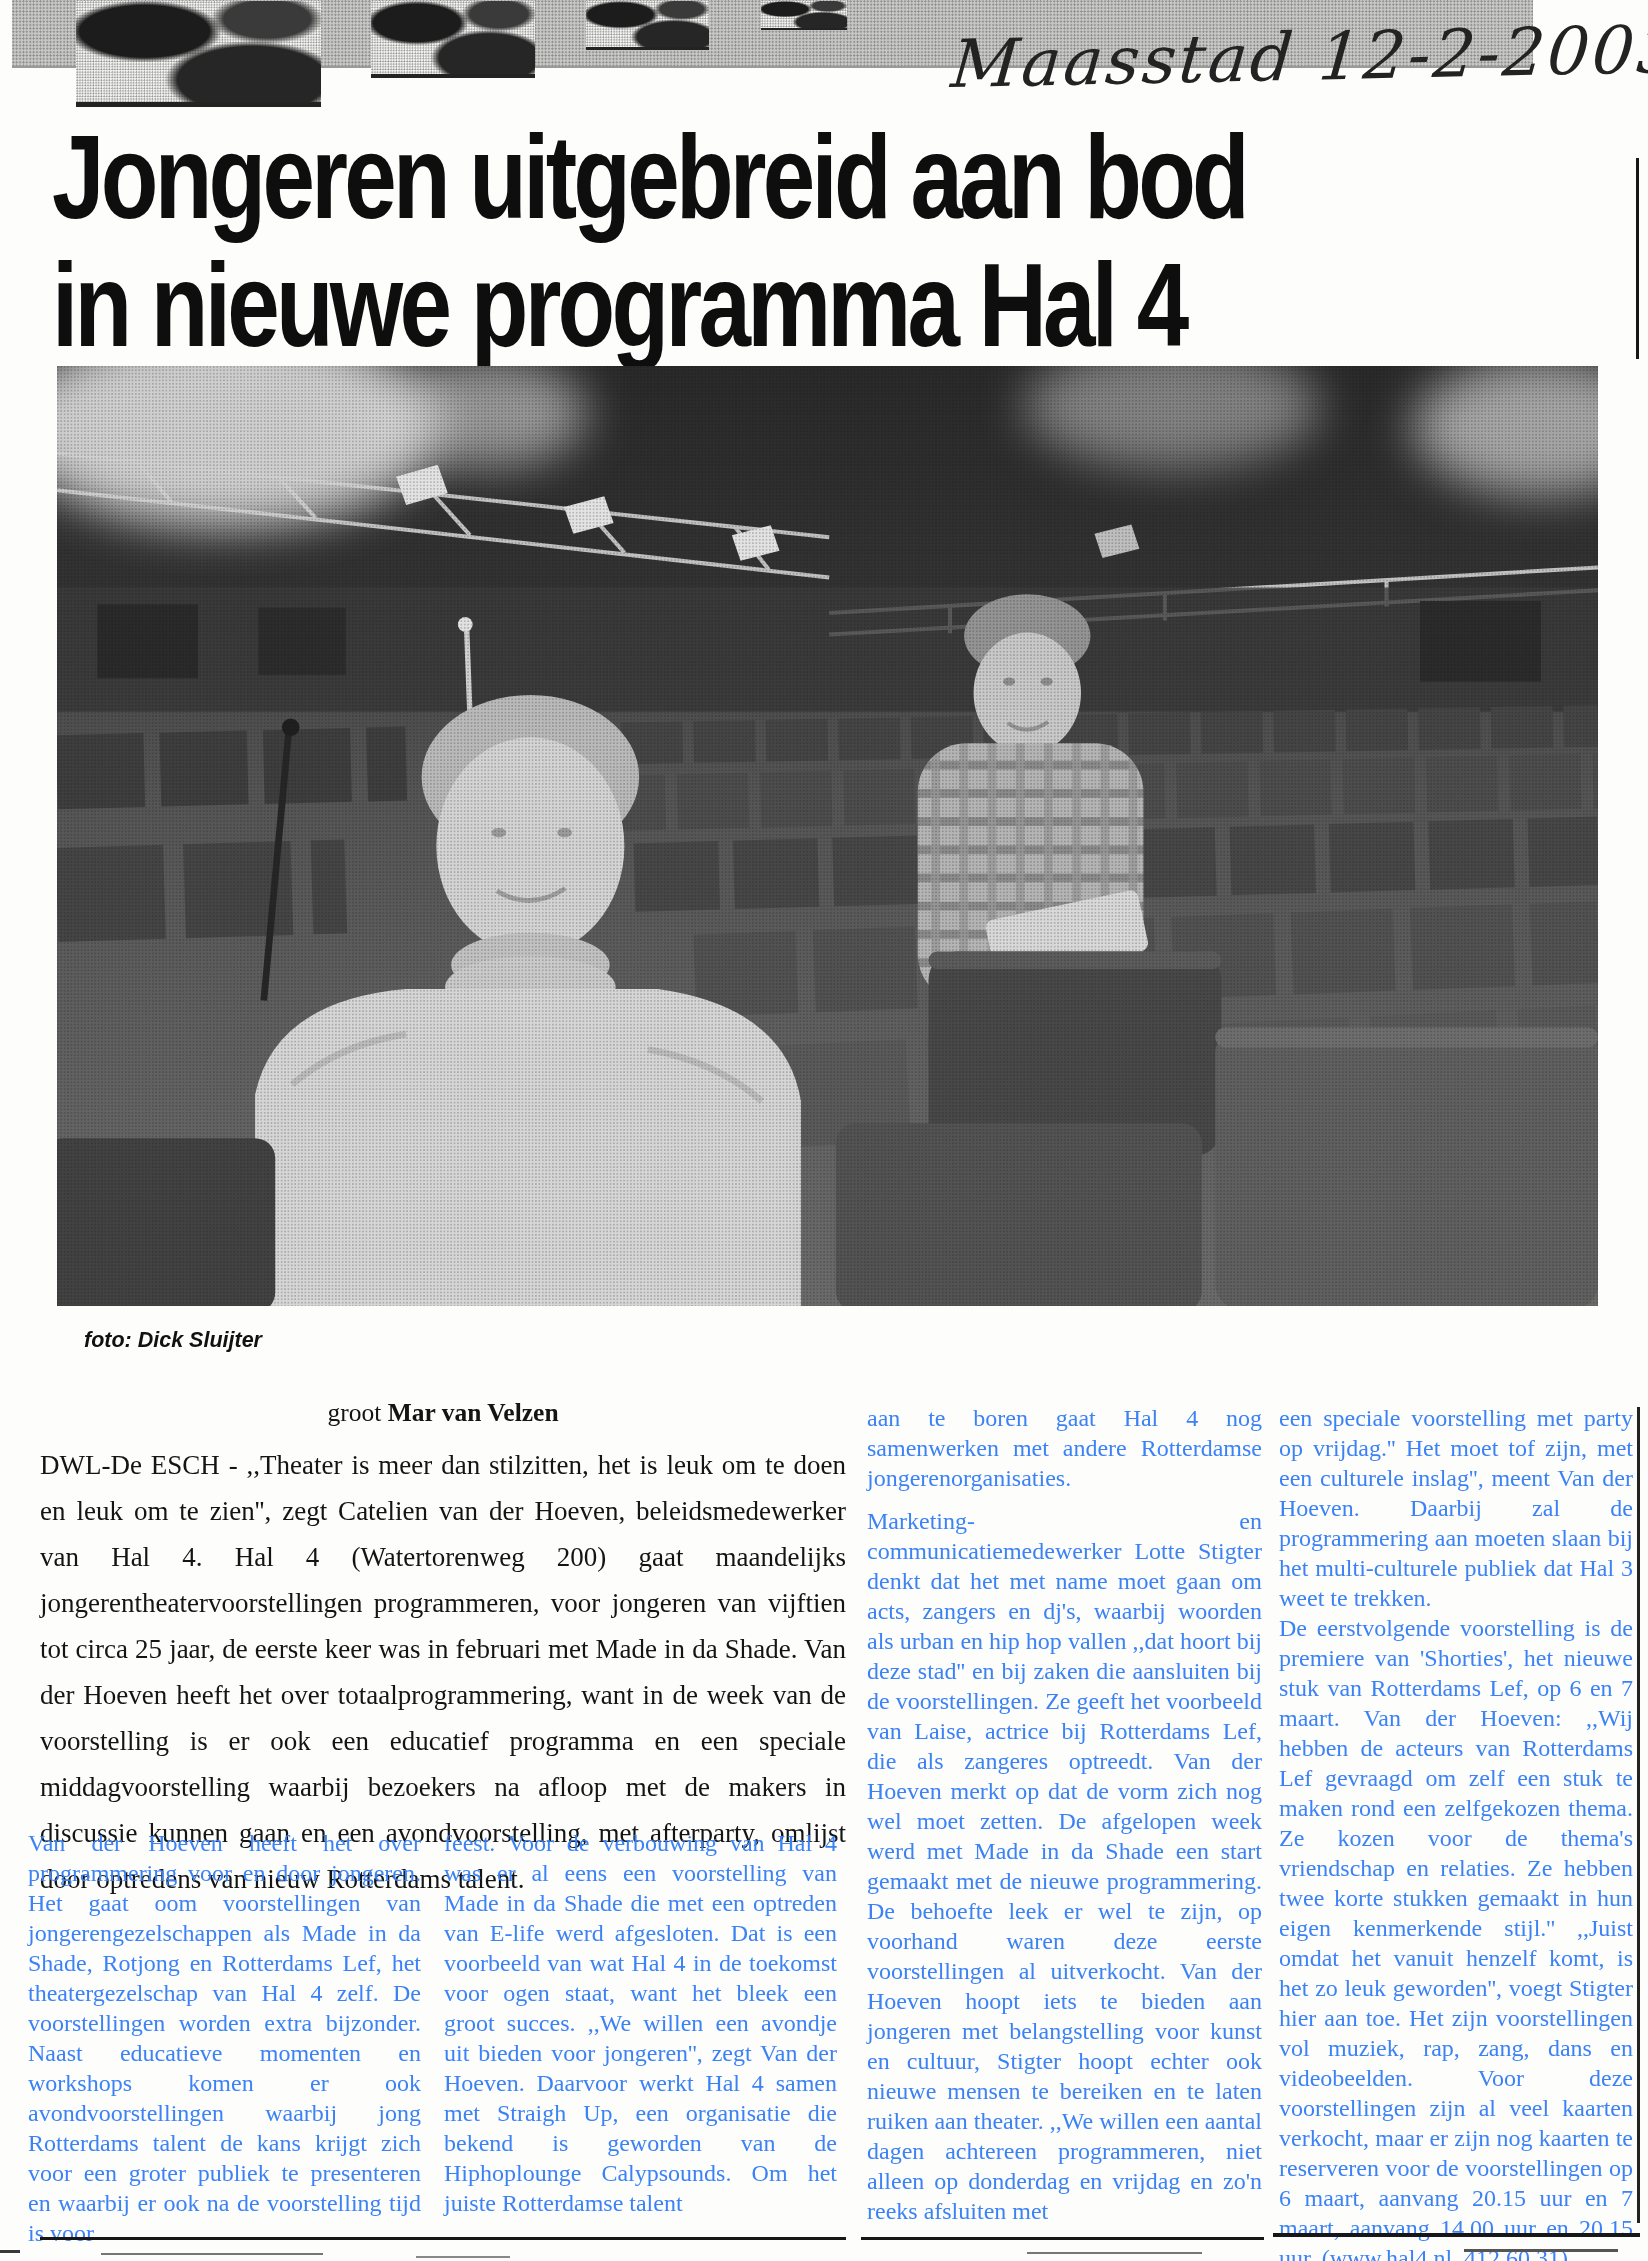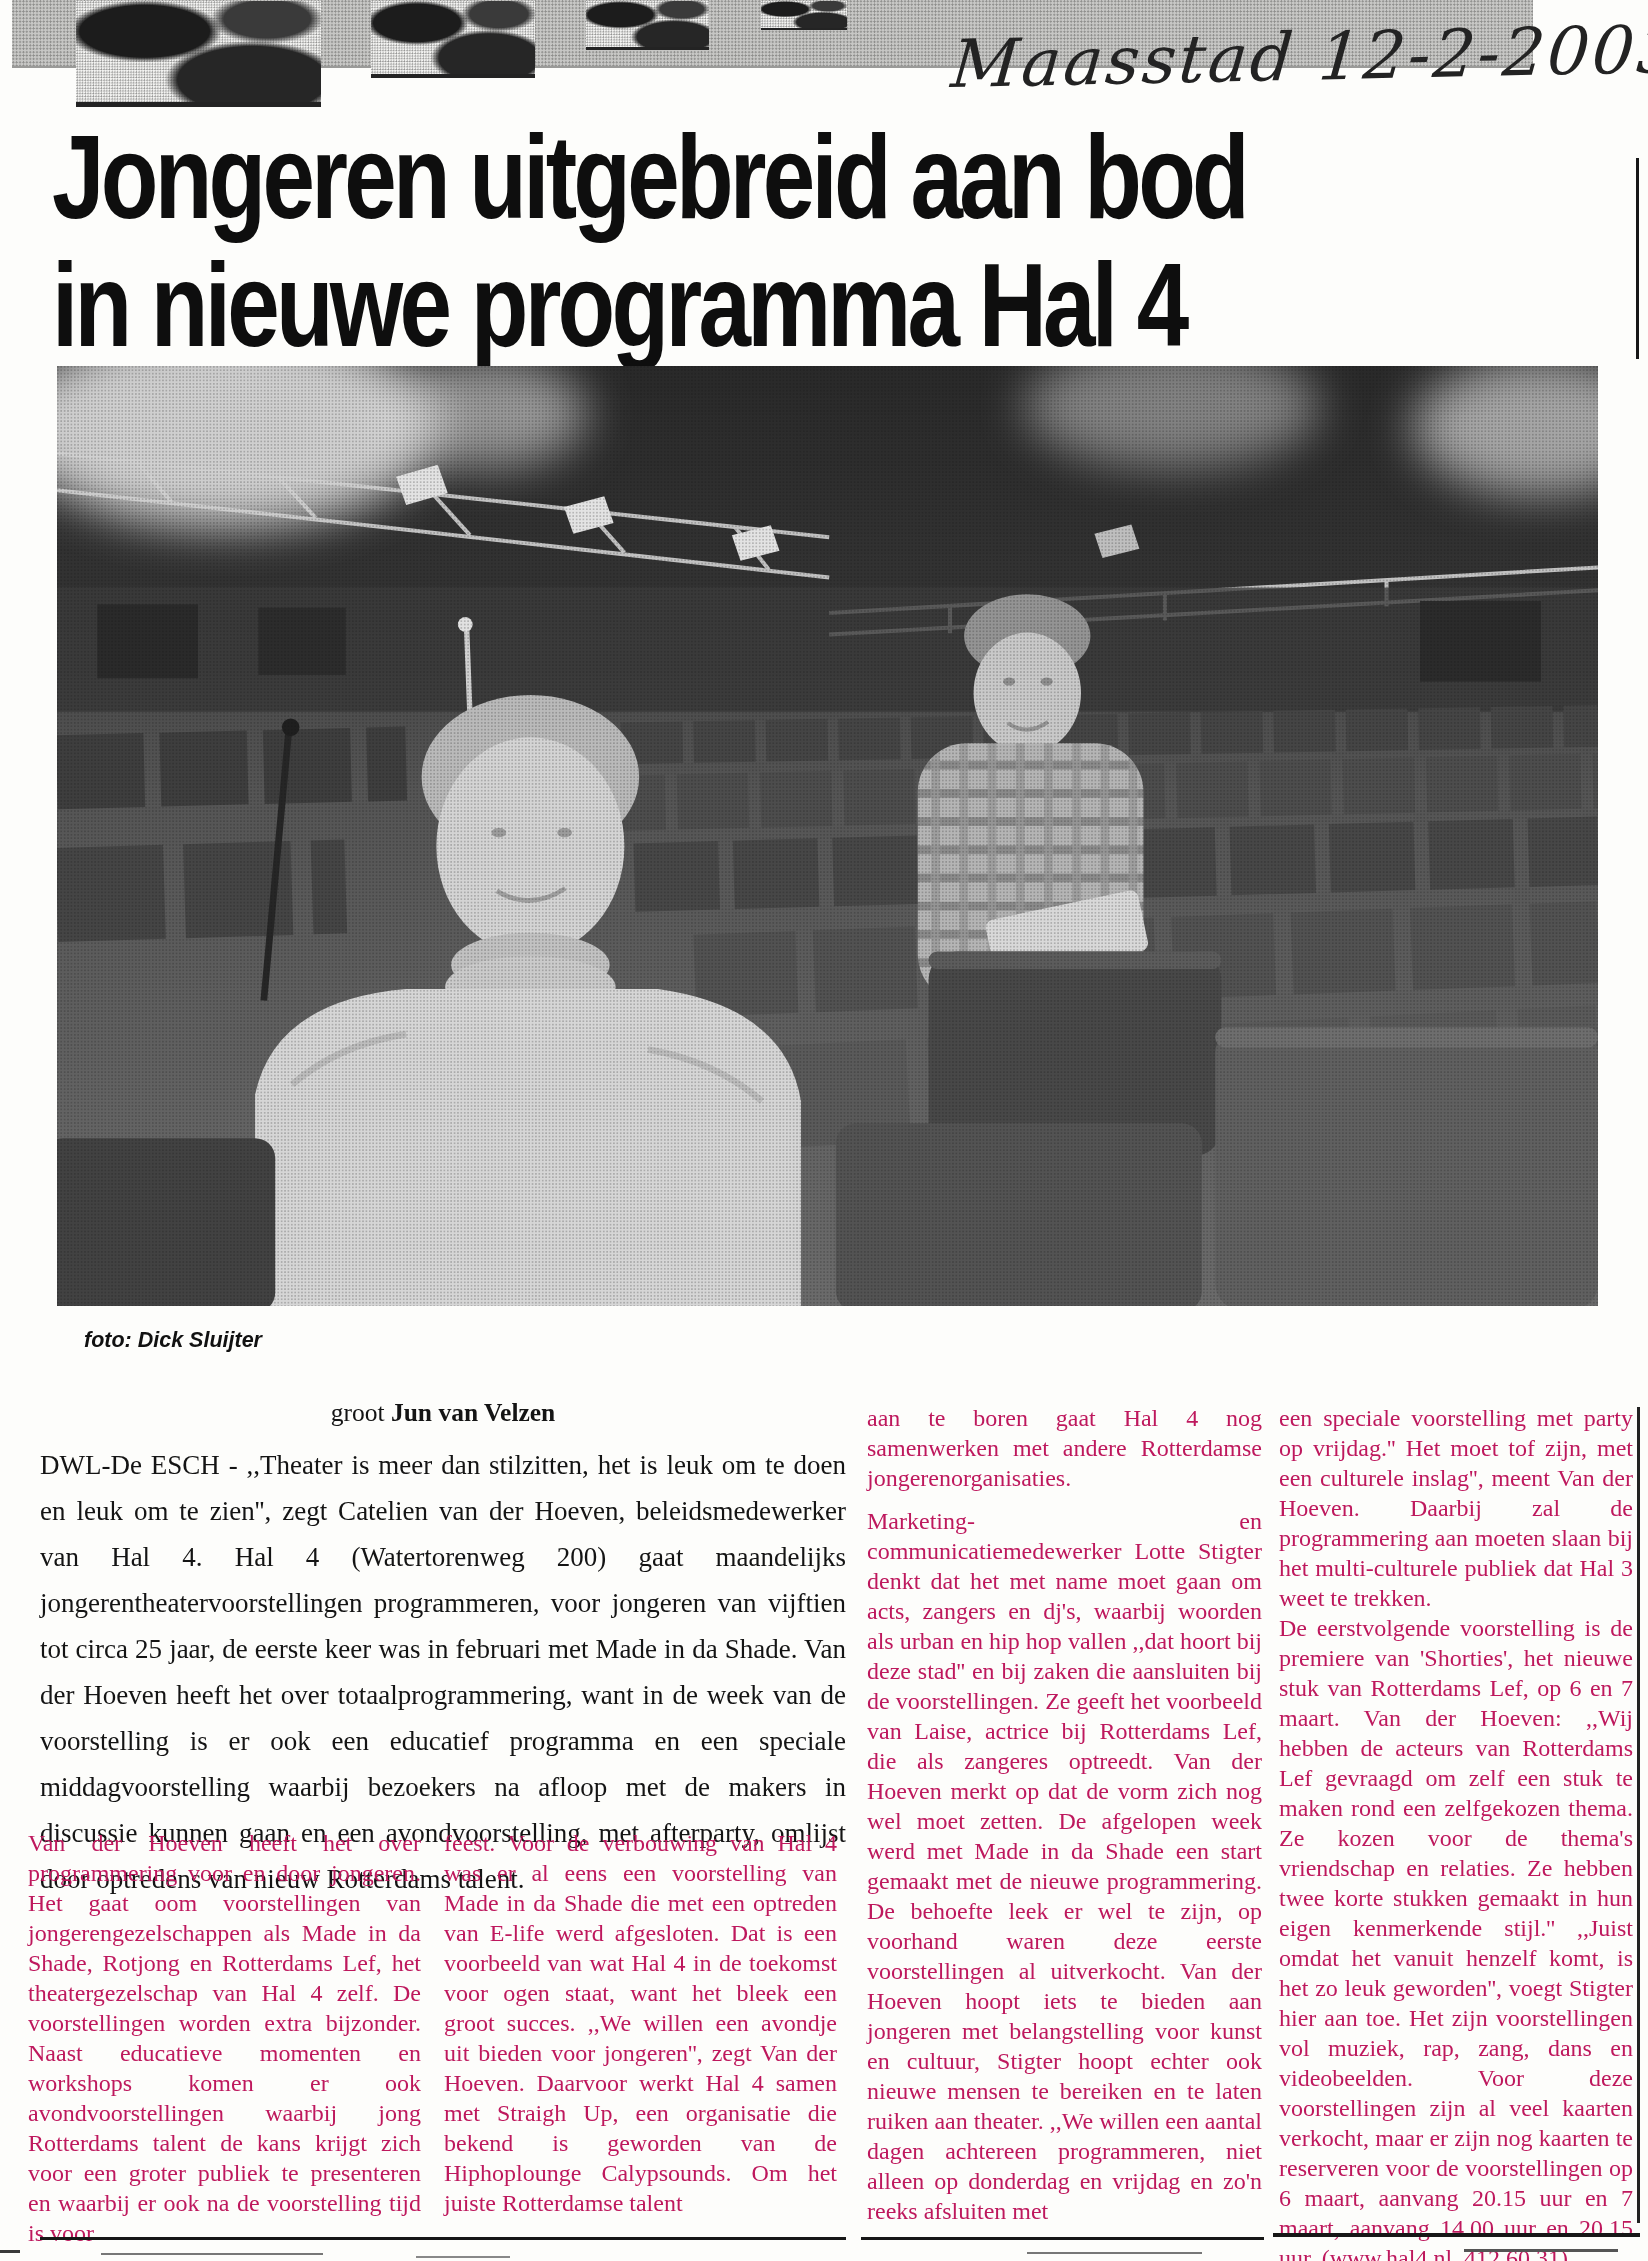--- a/index.html
+++ b/index.html
@@ -91,21 +91,21 @@
     text-align:center;font-size:25.5px;color:#141414;
   }
   .byline .author{font-weight:700;}
 
   .lead{
     position:absolute;left:40px;top:1442px;width:806px;
     font-size:27px;line-height:46px;text-align:justify;color:#141414;
   }
   .bodycol{
     position:absolute;
-    font-size:24px;line-height:30px;text-align:justify;color:#be185d;
+    font-size:24px;line-height:30px;text-align:justify;color:#3b82f6;
   }
   .bodycol p{margin:0;}
   .col1{left:28px;top:1828px;width:393px;}
   .col2{left:444px;top:1828px;width:393px;}
   .col3{left:867px;top:1403px;width:395px;}
   .col3 .para2{margin-top:13px;}
   .col4{left:1279px;top:1403px;width:354px;}
 
   
   .rule{position:absolute;background:#171717;}
@@ -236,21 +236,21 @@
       <rect x="1725" y="985" width="570" height="30" rx="15" fill="#6e6e6e"></rect>
     </svg>
     <div class="halftone"></div>
   </div>
 
   <div class="caption-row">
     <div class="credit">foto: Dick Sluijter</div>
   </div>
 
   <div class="byline">
-    <span>groot </span><span class="author">Jun van Velzen</span>
+    <span>groot </span><span class="author">Mar van Velzen</span>
   </div>
 
   <div class="lead">DWL-De ESCH - ,,Theater is meer dan stilzitten, het is leuk om te doen en leuk om te zien'', zegt Catelien van der Hoeven, beleidsmedewerker van Hal 4. Hal 4 (Watertorenweg 200) gaat maandelijks jongerentheatervoorstellingen programmeren, voor jongeren van vijftien tot circa 25 jaar, de eerste keer was in februari met Made in da Shade. Van der Hoeven heeft het over totaalprogrammering, want in de week van de voorstelling is er ook een educatief programma en een speciale middagvoorstelling waarbij bezoekers na afloop met de makers in discussie kunnen gaan en een avondvoorstelling, met afterparty, omlijst door optredens van nieuw Rotterdams talent.</div>
 
   <div class="bodycol col1">
     <p>Van der Hoeven heeft het over programmering voor en door jongeren. Het gaat oom voorstellingen van jongerengezelschappen als Made in da Shade, Rotjong en Rotterdams Lef, het theatergezelschap van Hal 4 zelf. De voorstellingen worden extra bijzonder. Naast educatieve momenten en workshops komen er ook avondvoorstellingen waarbij jong Rotterdams talent de kans krijgt zich voor een groter publiek te presenteren en waarbij er ook na de voorstelling tijd is voor</p>
   </div>
   <div class="bodycol col2">
     <p>feest. Voor de verbouwing van Hal 4 was er al eens een voorstelling van Made in da Shade die met een optreden van E-life werd afgesloten. Dat is een voorbeeld van wat Hal 4 in de toekomst voor ogen staat, want het bleek een groot succes. ,,We willen een avondje uit bieden voor jongeren'', zegt Van der Hoeven. Daarvoor werkt Hal 4 samen met Straigh Up, een organisatie die bekend is geworden van de Hiphoplounge Calypsounds. Om het juiste Rotterdamse talent</p>
   </div>

